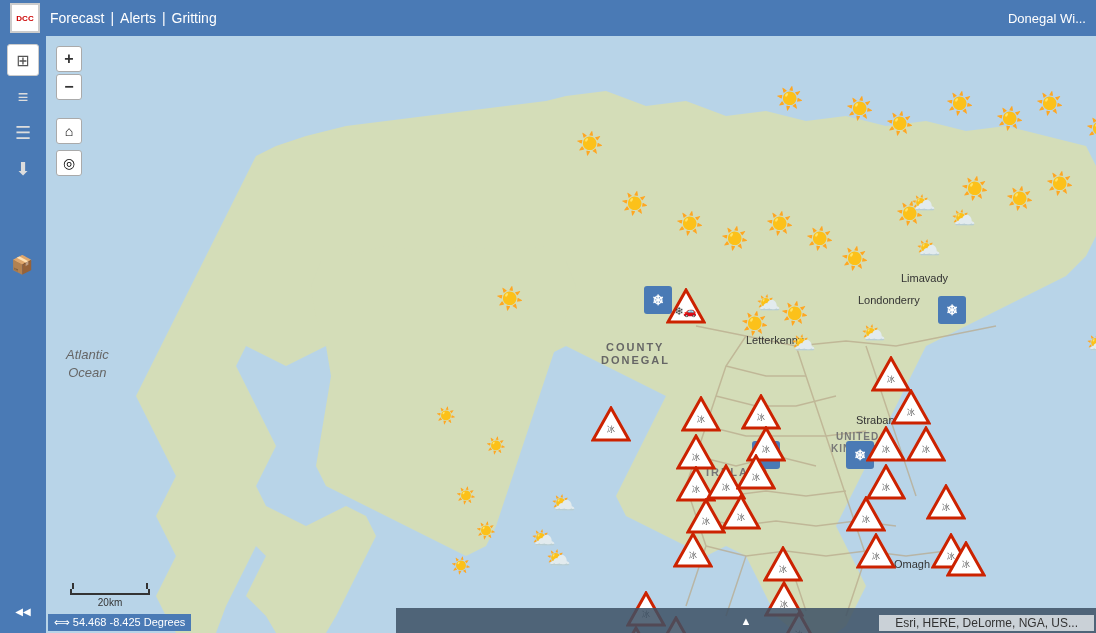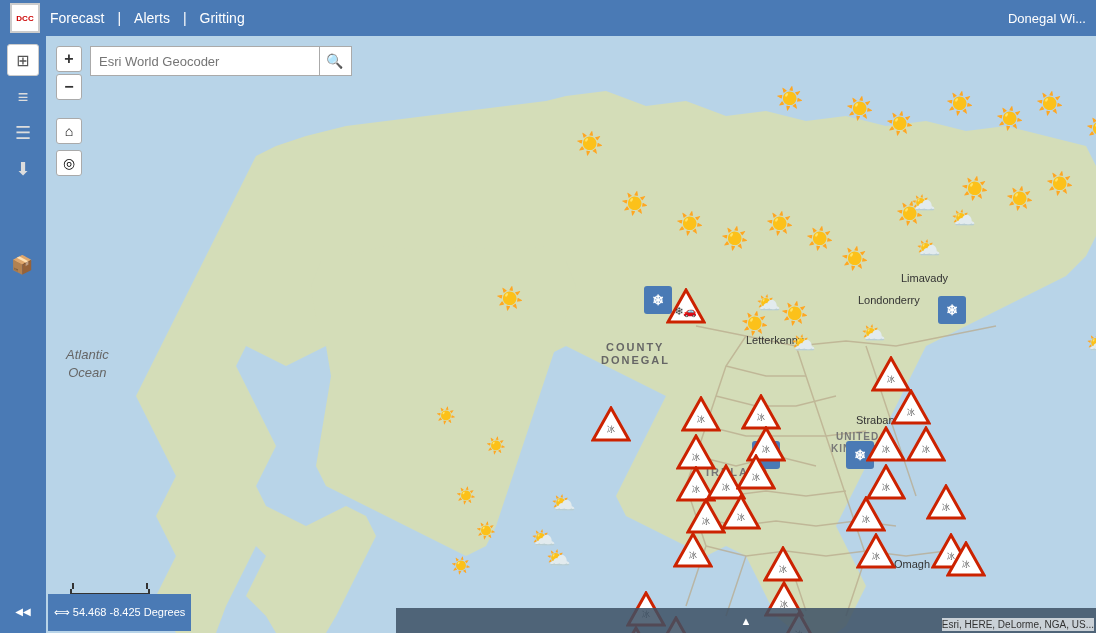--- a/index.html
+++ b/index.html
@@ -25,21 +25,21 @@
       margin-right: 10px;
       flex-shrink: 0;
     }
     #header-title {
       color: #fff;
       font-size: 16px;
       font-weight: bold;
       margin-right: 20px;
     }
     #header-nav {
-      display: flex; align-items: center; gap: 7px;
+      display: flex; align-items: center; gap: 0;
       color: #fff;
       font-size: 14px;
     }
     .nav-link {
       color: #fff;
       text-decoration: none;
       font-size: 14px;
       cursor: pointer;
     }
     .nav-sep {
@@ -263,33 +263,33 @@
       margin-top: 2px;
     }
 
     
     #coords {
       position: absolute;
       bottom: 2px; left: 2px;
       background: #4a7ab5;
       color: #fff;
       font-size: 11px;
-      padding: 12px 6px;
+      padding: 2px 6px;
       z-index: 50;
     }
 
     
     #attribution {
       position: absolute;
       bottom: 2px; right: 2px;
-      font-size: 10px;
+      font-size: 12px;
       color: #333;
       z-index: 50;
       background: rgba(255,255,255,0.7);
-      padding: 1px 0;
+      padding: 1px 16px;
     }
 
     
     #collapse-btn {
       position: absolute;
       bottom: 12px; left: 0;
       width: 46px; height: 20px;
       background: #4a7ab5;
       display: flex; align-items: center; justify-content: center;
       cursor: pointer;
@@ -376,26 +376,20 @@
   </div>
 
   <div id="map-home-btn">
     <span>⌂</span>
   </div>
 
   <div id="map-locate-btn">
     <span>◎</span>
   </div>
 
-  <div id="search-box">
-    <input id="search-input" type="text" placeholder="Esri World Geocoder" style="">
-    <div id="search-btn">
-      <span>🔍</span>
-    </div>
-  </div>
 
   <div id="atlantic-label">
     <span>Atlantic</span><br>
     <span>Ocean</span>
   </div>
 
   <div class="map-label" style="left:560px;top:305px;font-size:11px;color:#666;letter-spacing:2px;">COUNTY</div>
   <div class="map-label" style="left:555px;top:318px;font-size:11px;color:#666;letter-spacing:2px;">DONEGAL</div>
   <div class="map-label" style="left:660px;top:430px;font-size:11px;color:#777;letter-spacing:2px;">IRELAND</div>
   <div class="map-label" style="left:790px;top:395px;font-size:10px;color:#777;letter-spacing:1px;">UNITED</div>

